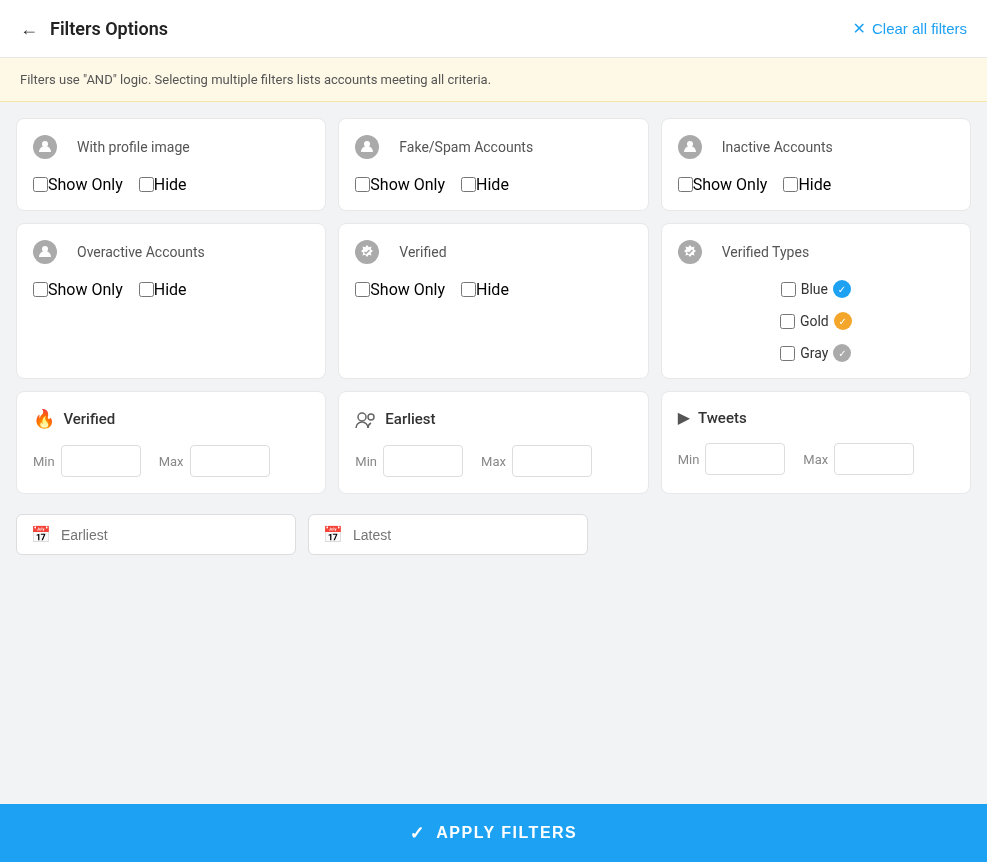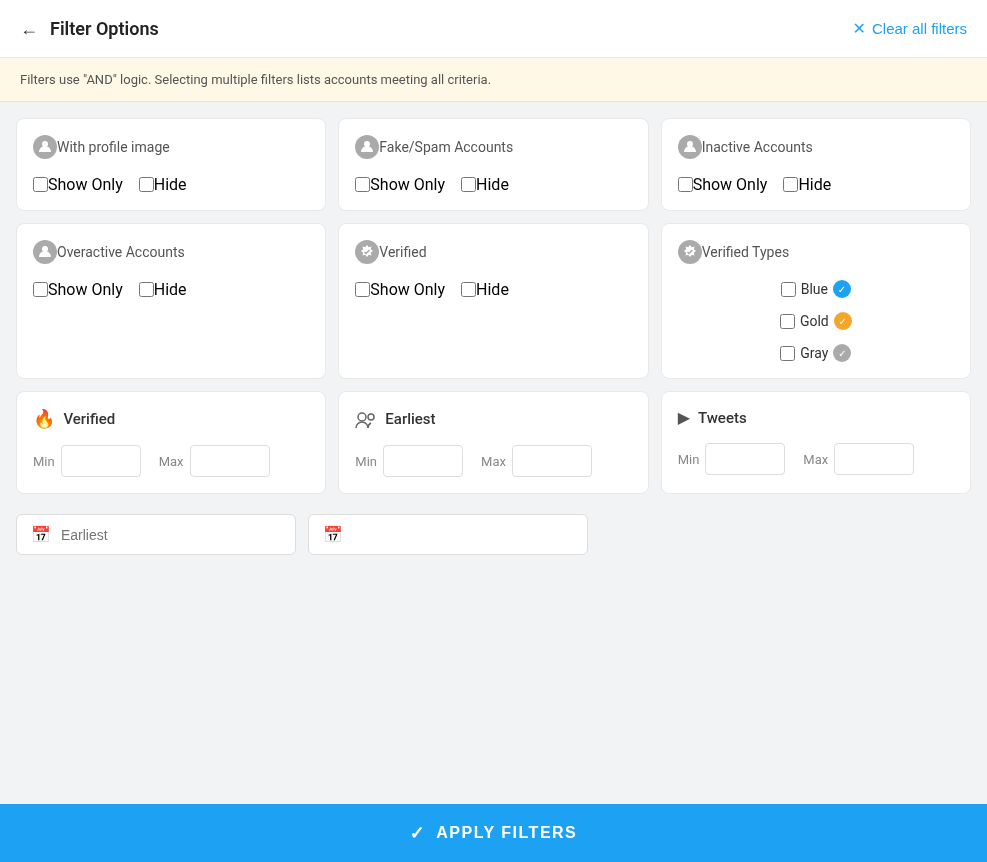--- a/index.html
+++ b/index.html
@@ -78,21 +78,21 @@
     .filter-card {
       background: #fff;
       border-radius: 8px;
       padding: 16px;
       border: 1px solid #e8e8e8;
     }
 
     .filter-card-header {
       display: flex;
       align-items: center;
-      gap: 0;
+      gap: 20px;
       margin-bottom: 16px;
     }
 
     .filter-icon {
       width: 24px;
       height: 24px;
       border-radius: 50%;
       background: #ccc;
       display: flex;
       align-items: center;
@@ -316,21 +316,21 @@
     .apply-icon {
       font-size: 18px;
     }
   </style>
 </head>
 <body>
 
 <div class="header">
   <div class="header-left">
     <span class="back-icon">←</span>
-    <span class="header-title">Filter Options</span>
+    <span class="header-title">Filters Options</span>
   </div>
   <button class="clear-filters-btn">
     <span class="x-icon">✕</span>
     <span>Clear all filters</span>
   </button>
 </div>
 
 <div class="info-banner">
   <span>Filters use "AND" logic. Selecting multiple filters lists accounts meeting all criteria.</span>
 </div>
@@ -544,20 +544,21 @@
   </div>
 
   <div>
     <div class="date-grid">
       <div class="date-input-wrap">
         <span class="cal-icon">📅</span>
         <input type="text" placeholder="Earliest" style="">
       </div>
       <div class="date-input-wrap">
         <span class="cal-icon">📅</span>
+        <input type="text" placeholder="Latest" style="">
       </div>
     </div>
   </div>
 
 
 </div>
 
 <div class="apply-bar">
   <button>
     <span class="apply-icon">✓</span>

